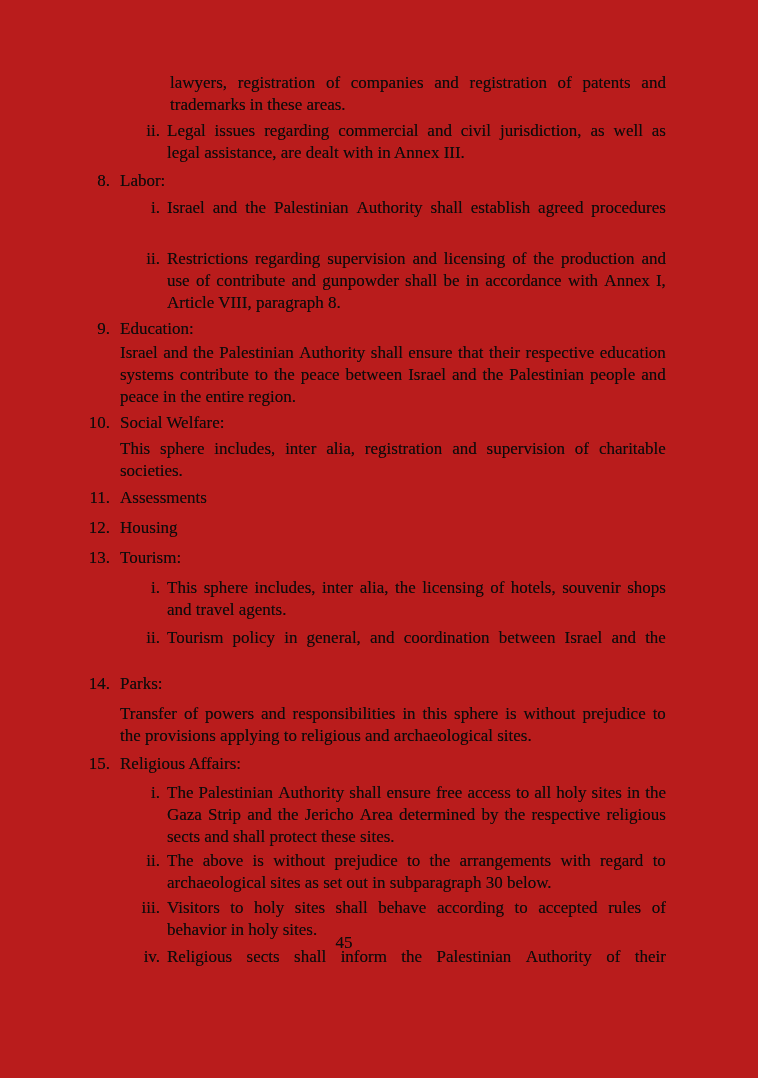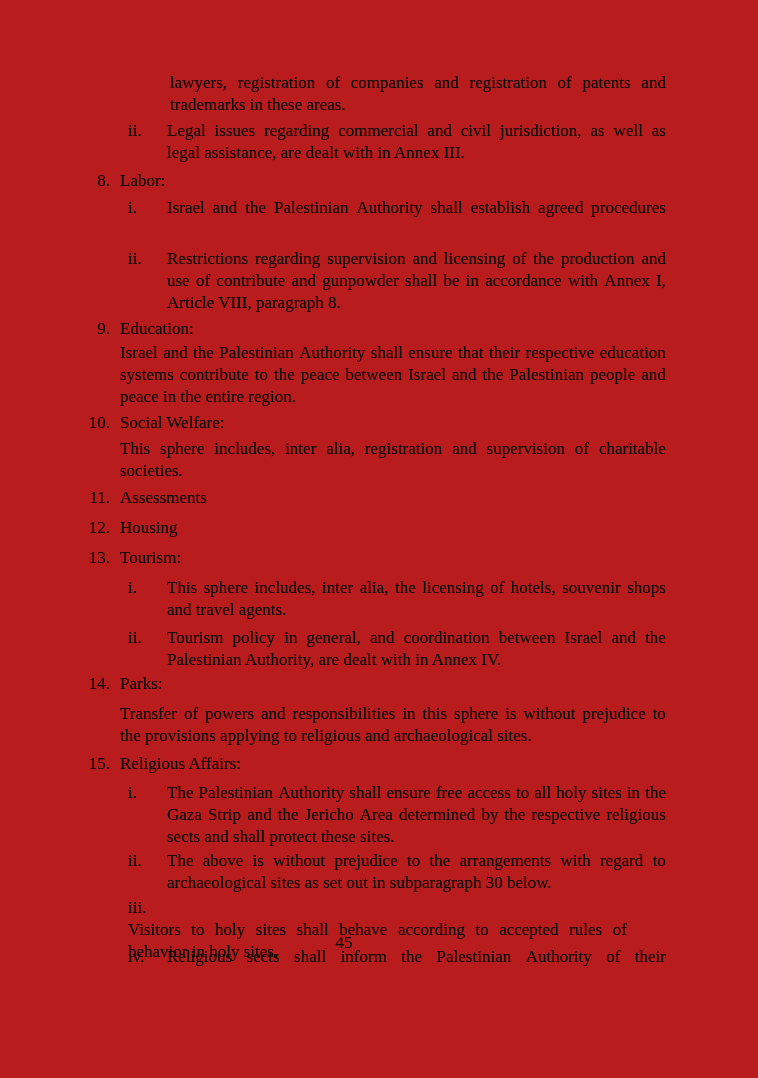--- a/index.html
+++ b/index.html
@@ -33,30 +33,30 @@
   #doc > .block:nth-child(10) { top: 487px; }
   #doc > .block:nth-child(11) { top: 517px; }
   #doc > .block:nth-child(12) { top: 547px; }
   #doc > .block:nth-child(13) { top: 577px; }
   #doc > .block:nth-child(14) { top: 627px; }
   #doc > .block:nth-child(15) { top: 673px; }
   #doc > .block:nth-child(16) { top: 703px; }
   #doc > .block:nth-child(17) { top: 753px; }
   #doc > .block:nth-child(18) { top: 782px; }
   #doc > .block:nth-child(19) { top: 850px; }
-  #doc > .block:nth-child(20) { top: 897px; flex-direction: column; }
+  #doc > .block:nth-child(20) { top: 897px; }
   #doc > .block:nth-child(21) { top: 946px; }
 
   .b-item { left: 84px;  display: flex; }
   .b-sub  { left: 128px; display: flex; }
   .b-para { left: 120px; }
   .b-cont { left: 170px; }
 
   .b-item > .marker { width: 26px; text-align: right; margin-right: 10px; flex: none; }
-  .b-sub  > .marker { width: 32px; text-align: left; margin-right: 7px;  flex: none; }
+  .b-sub  > .marker { width: 32px; text-align: right; margin-right: 7px;  flex: none; }
 
   .b-sub  .lines { width: 499px; }
   .b-para .lines { width: 546px; }
   .b-cont .lines { width: 496px; }
 
   .line { height: 22px; line-height: 22px; white-space: nowrap; text-align: left; }
   
   .line.fill { display: flex; justify-content: space-between; }
   .line.fill span { flex: none; }
 
@@ -266,21 +266,20 @@
             <span>policy</span>
             <span>in</span>
             <span>general,</span>
             <span>and</span>
             <span>coordination</span>
             <span>between</span>
             <span>Israel</span>
             <span>and</span>
             <span>the</span>
           </div>
-          <div class="line">Palestinian Authority, are dealt with in Annex IV.</div>
         </div>
       </div>
       <div class="block b-item">
         <div class="marker">14.</div>
         <div class="lines">
           <div class="line">Parks:</div>
         </div>
       </div>
       <div class="block b-para">
         <div class="lines">

